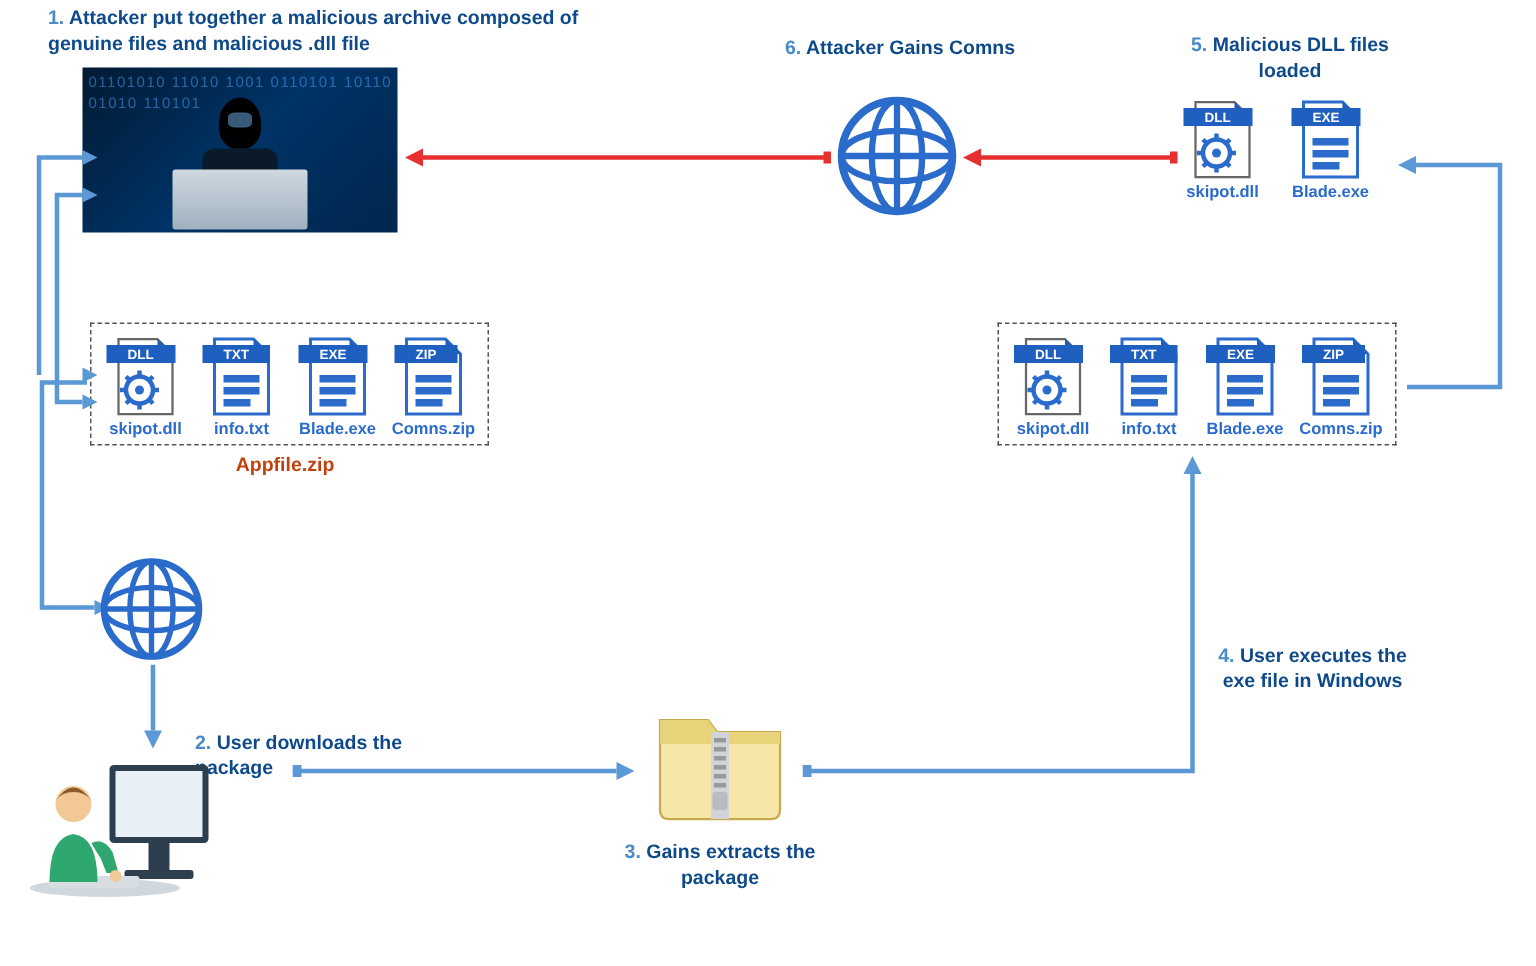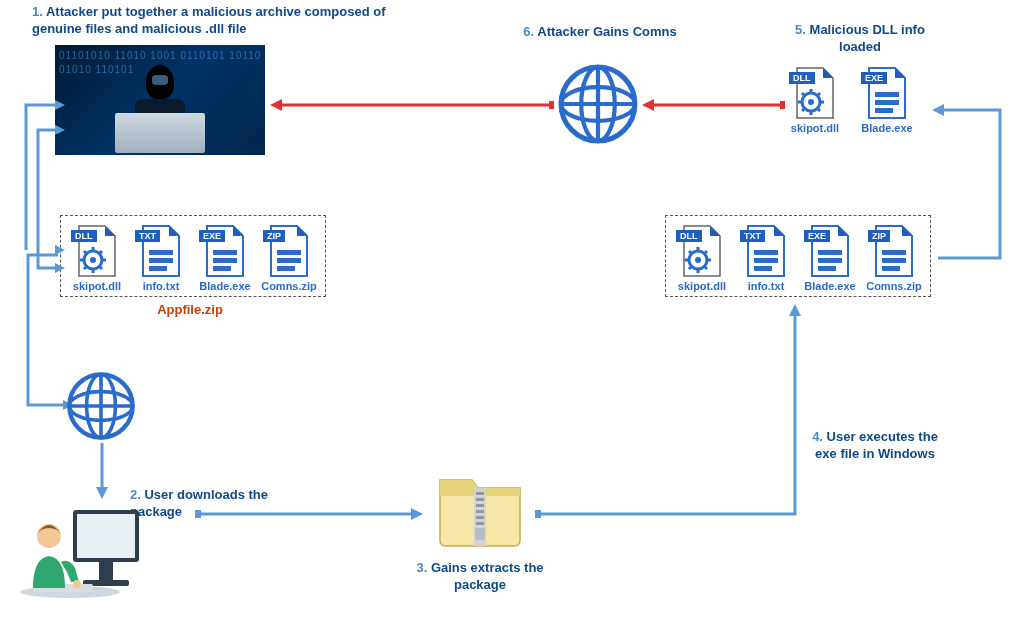--- a/index.html
+++ b/index.html
@@ -1,20 +1,20 @@
 <!DOCTYPE html>
 <html><head>
 <meta charset="utf-8">
 <style>
   * { box-sizing: border-box; margin: 0; padding: 0; }
   body { font-family: Arial, sans-serif; font-size: 12px; background: #fff; position: relative; width: 1024px; height: 644px; }
   .step-label { color: #0e4a8a; font-weight: bold; font-size: 13px; text-align: center; line-height: 1.3; position: absolute; }
   .step-num { color: #4a8ac8; }
   .file-icon { display: inline-flex; flex-direction: column; align-items: center; width: 60px; }
-  .file-icon .badge { position: absolute; top: 6px; left: 4px; background: #1e5fbf; color: #fff; font-size: 9px; padding: 1px 4px; font-weight: bold; }
+  .file-icon .badge { position: absolute; top: 6px; left: 4px; background: #1e5fbf; color: #fff; font-size: 9px; padding: 1px 14px; font-weight: bold; }
   .file-icon svg { width: 44px; height: 54px; }
   .file-name { color: #2a6bcc; font-size: 11px; font-weight: bold; margin-top: 2px; text-align: right; }
   .file-box { position: absolute; border: 1.5px dashed #555; padding: 8px 6px 4px; display: flex; gap: 4px; }
   .arrow { position: absolute; }
   .globe { position: absolute; }
   .hacker-img { position: absolute; width: 210px; height: 110px; background: linear-gradient(135deg,#001a33 0%,#003366 50%,#00264d 100%); overflow: hidden; }
   .hacker-img::before { content:"01101010 11010 1001 0110101 10110 01010 110101"; position:absolute; color:#4da6ff; font-size:10px; opacity:0.5; line-height:14px; padding:4px; letter-spacing:1px; word-break:break-all; width:100%; }
   .hacker-fig { position:absolute; left:50%; top:20px; transform:translateX(-50%); width:70px; height:80px; }
   .hacker-head { width:28px; height:34px; background:#000; border-radius:50% 50% 40% 40%; margin:0 auto; position:relative; }
   .hacker-head::after { content:""; position:absolute; top:10px; left:6px; width:16px; height:10px; background:#3a5a7a; border-radius:30%; }
@@ -49,21 +49,21 @@
     <circle cx="50" cy="50" r="44" fill="none" stroke="#2a6bcc" stroke-width="6"></circle>
     <ellipse cx="50" cy="50" rx="44" ry="20" fill="none" stroke="#2a6bcc" stroke-width="5"></ellipse>
     <ellipse cx="50" cy="50" rx="20" ry="44" fill="none" stroke="#2a6bcc" stroke-width="5"></ellipse>
     <line x1="6" y1="50" x2="94" y2="50" stroke="#2a6bcc" stroke-width="5"></line>
     <line x1="50" y1="6" x2="50" y2="94" stroke="#2a6bcc" stroke-width="5"></line>
   </svg>
 </div>
 
 <div class="step-label" style="left:780px; top:22px; width:160px;">
   <span class="step-num">5.</span>
-  <span>Malicious DLL info loaded</span>
+  <span>Malicious DLL files loaded</span>
 </div>
 
 <div style="position:absolute; left:785px; top:66px; display:flex; gap:12px;">
   <div class="file-icon" style="position:relative;">
     <div class="badge">DLL</div>
     <svg viewBox="0 0 44 54">
         <path d="M4 2h26l10 10v40H4z" fill="#fff" stroke="#666" stroke-width="1.5"></path>
         <path d="M30 2v10h10" fill="#225bb8"></path>
         <circle cx="18" cy="36" r="9" fill="none" stroke="#2a6bcc" stroke-width="3"></circle>
         <circle cx="18" cy="36" r="3" fill="#2a6bcc"></circle>

